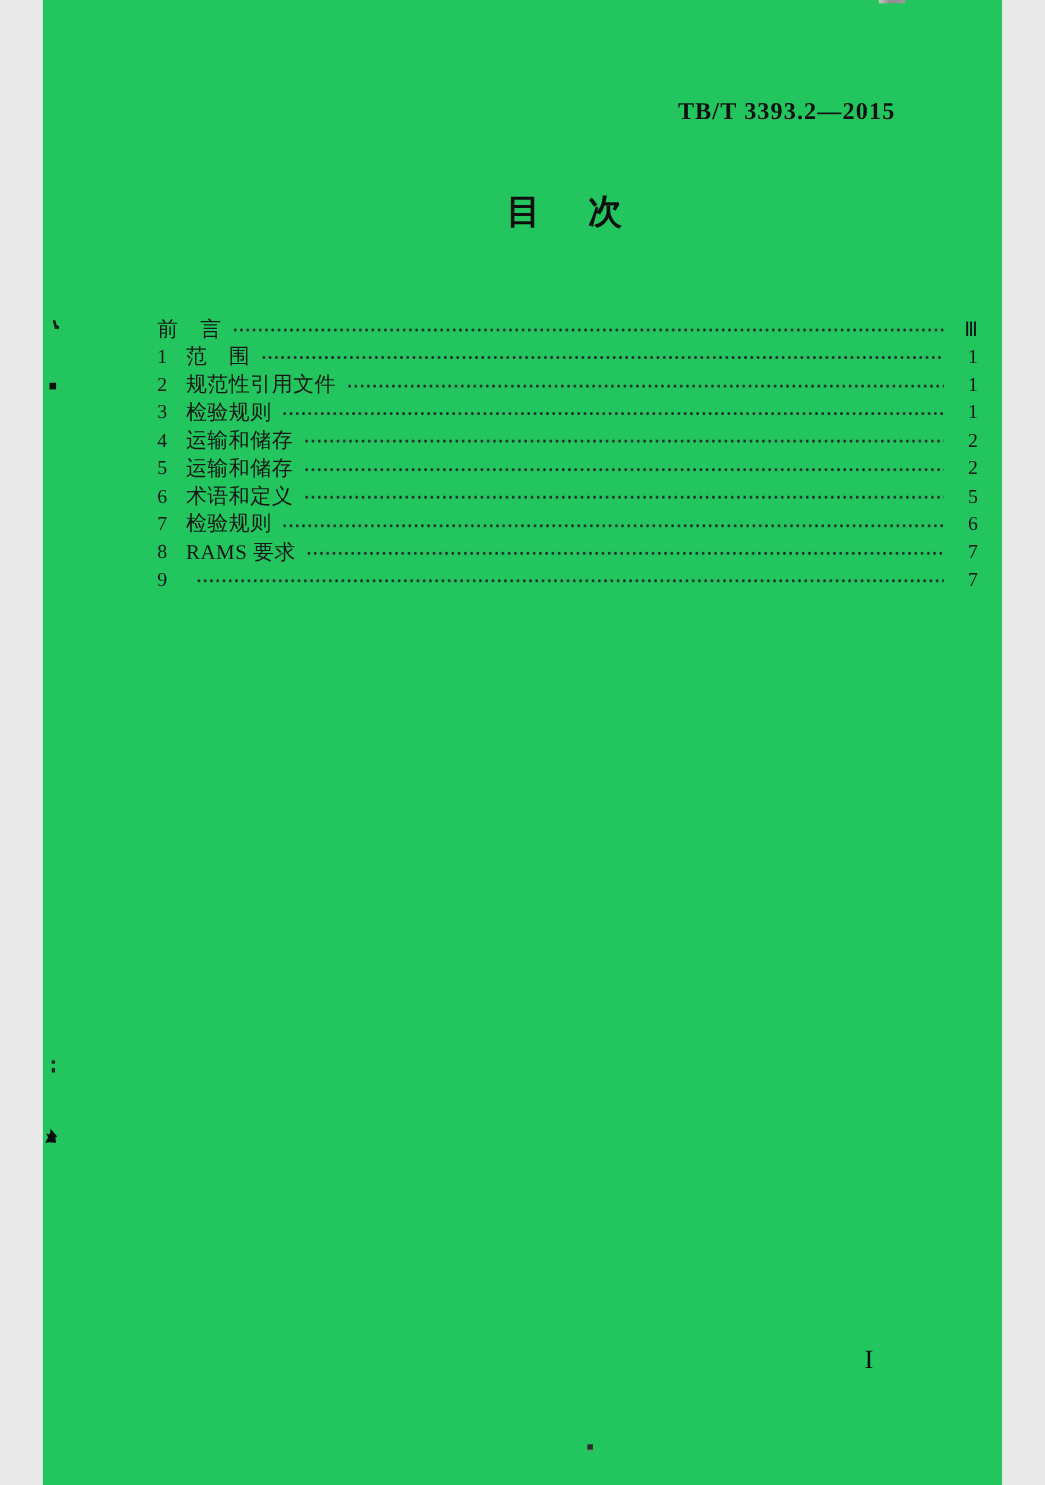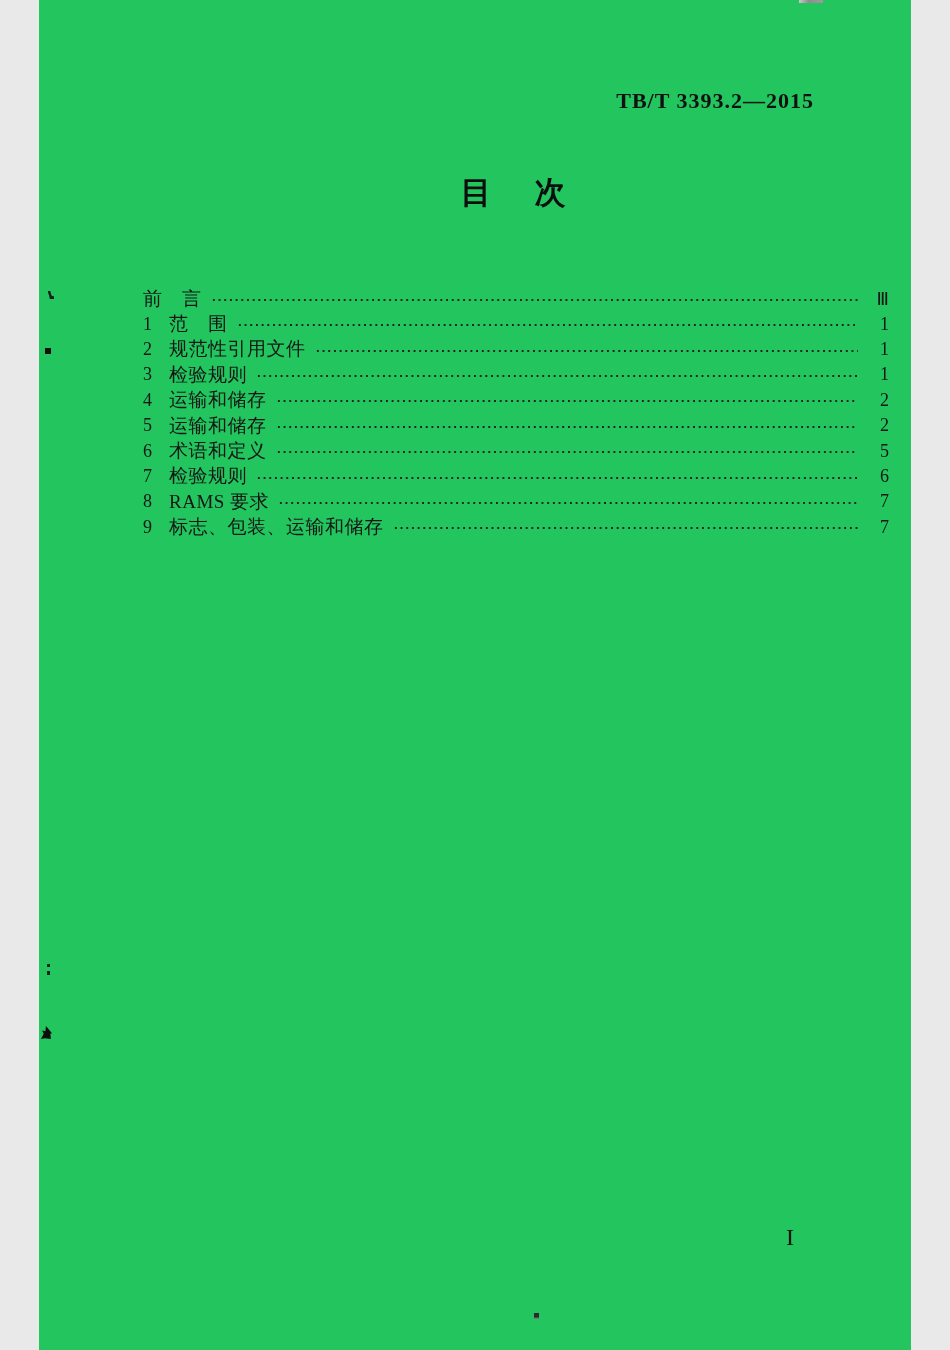--- a/index.html
+++ b/index.html
@@ -208,21 +208,20 @@
 
   <div class="toc-row">
     <span class="toc-num">8</span>
     <span class="toc-label">RAMS 要求</span>
     <span class="toc-leader"></span>
     <span class="toc-page">7</span>
   </div>
 
   <div class="toc-row">
     <span class="toc-num">9</span>
-    <span class="toc-label">标志、包装、运输和储存</span>
     <span class="toc-leader"></span>
     <span class="toc-page">7</span>
   </div>
 </div>
 
   <div class="footer-page-num">I</div>
 
 </div>
 
 </body></html>

